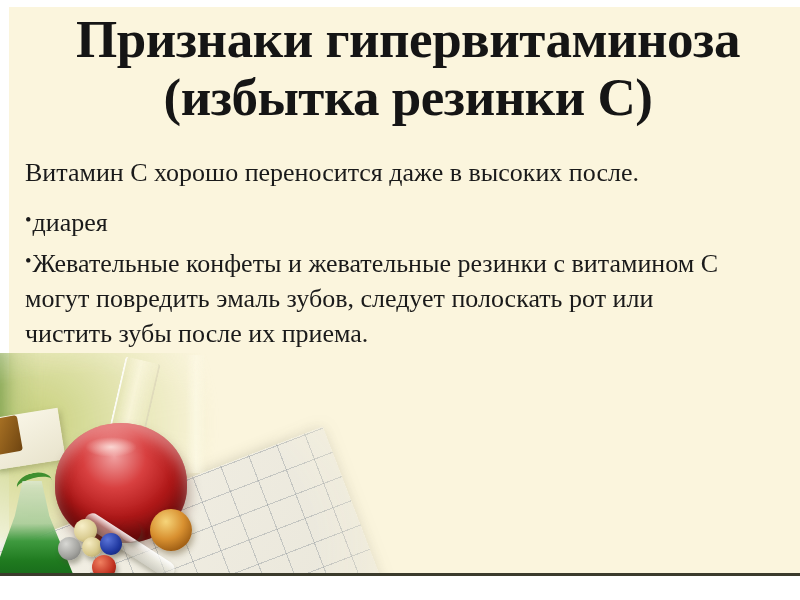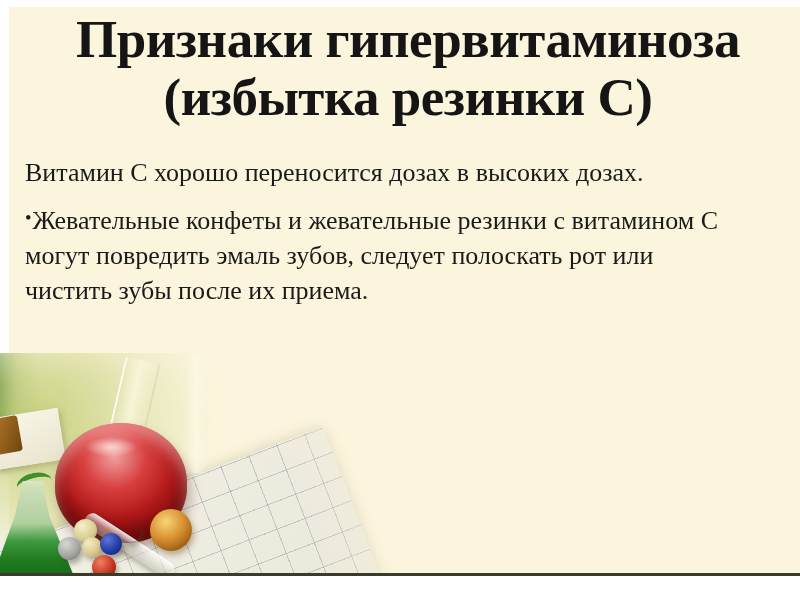--- a/index.html
+++ b/index.html
@@ -136,23 +136,24 @@
   <div class="border-top"></div>
   <div class="border-left"></div>
   <div class="border-right"></div>
 
   <div class="title">
     <div>Признаки гипервитаминоза</div>
     <div>(избытка резинки С)</div>
   </div>
 
   <div class="body">
-    <div class="intro-line">Витамин С хорошо переносится дозах в высоких дозах.</div>
+    <div class="intro-line">Витамин С хорошо переносится даже в высоких после.</div>
 
     <div class="bullet-list">
+      <div class="bullet-item"><span class="bullet-mark">•</span><span>диарея</span></div>
       <div class="bullet-item wrap"><span class="bullet-mark">•</span><span>Жевательные конфеты и жевательные резинки с витамином С могут повредить эмаль зубов, следует полоскать рот или чистить зубы после их приема.</span></div>
     </div>
   </div>
 
   <div class="photo">
     <div class="photo-wash"></div>
     <div class="green-streak"></div>
     <div class="sheet"></div>
     <div class="white-box"></div>
     <div class="amber-bottle"></div>

